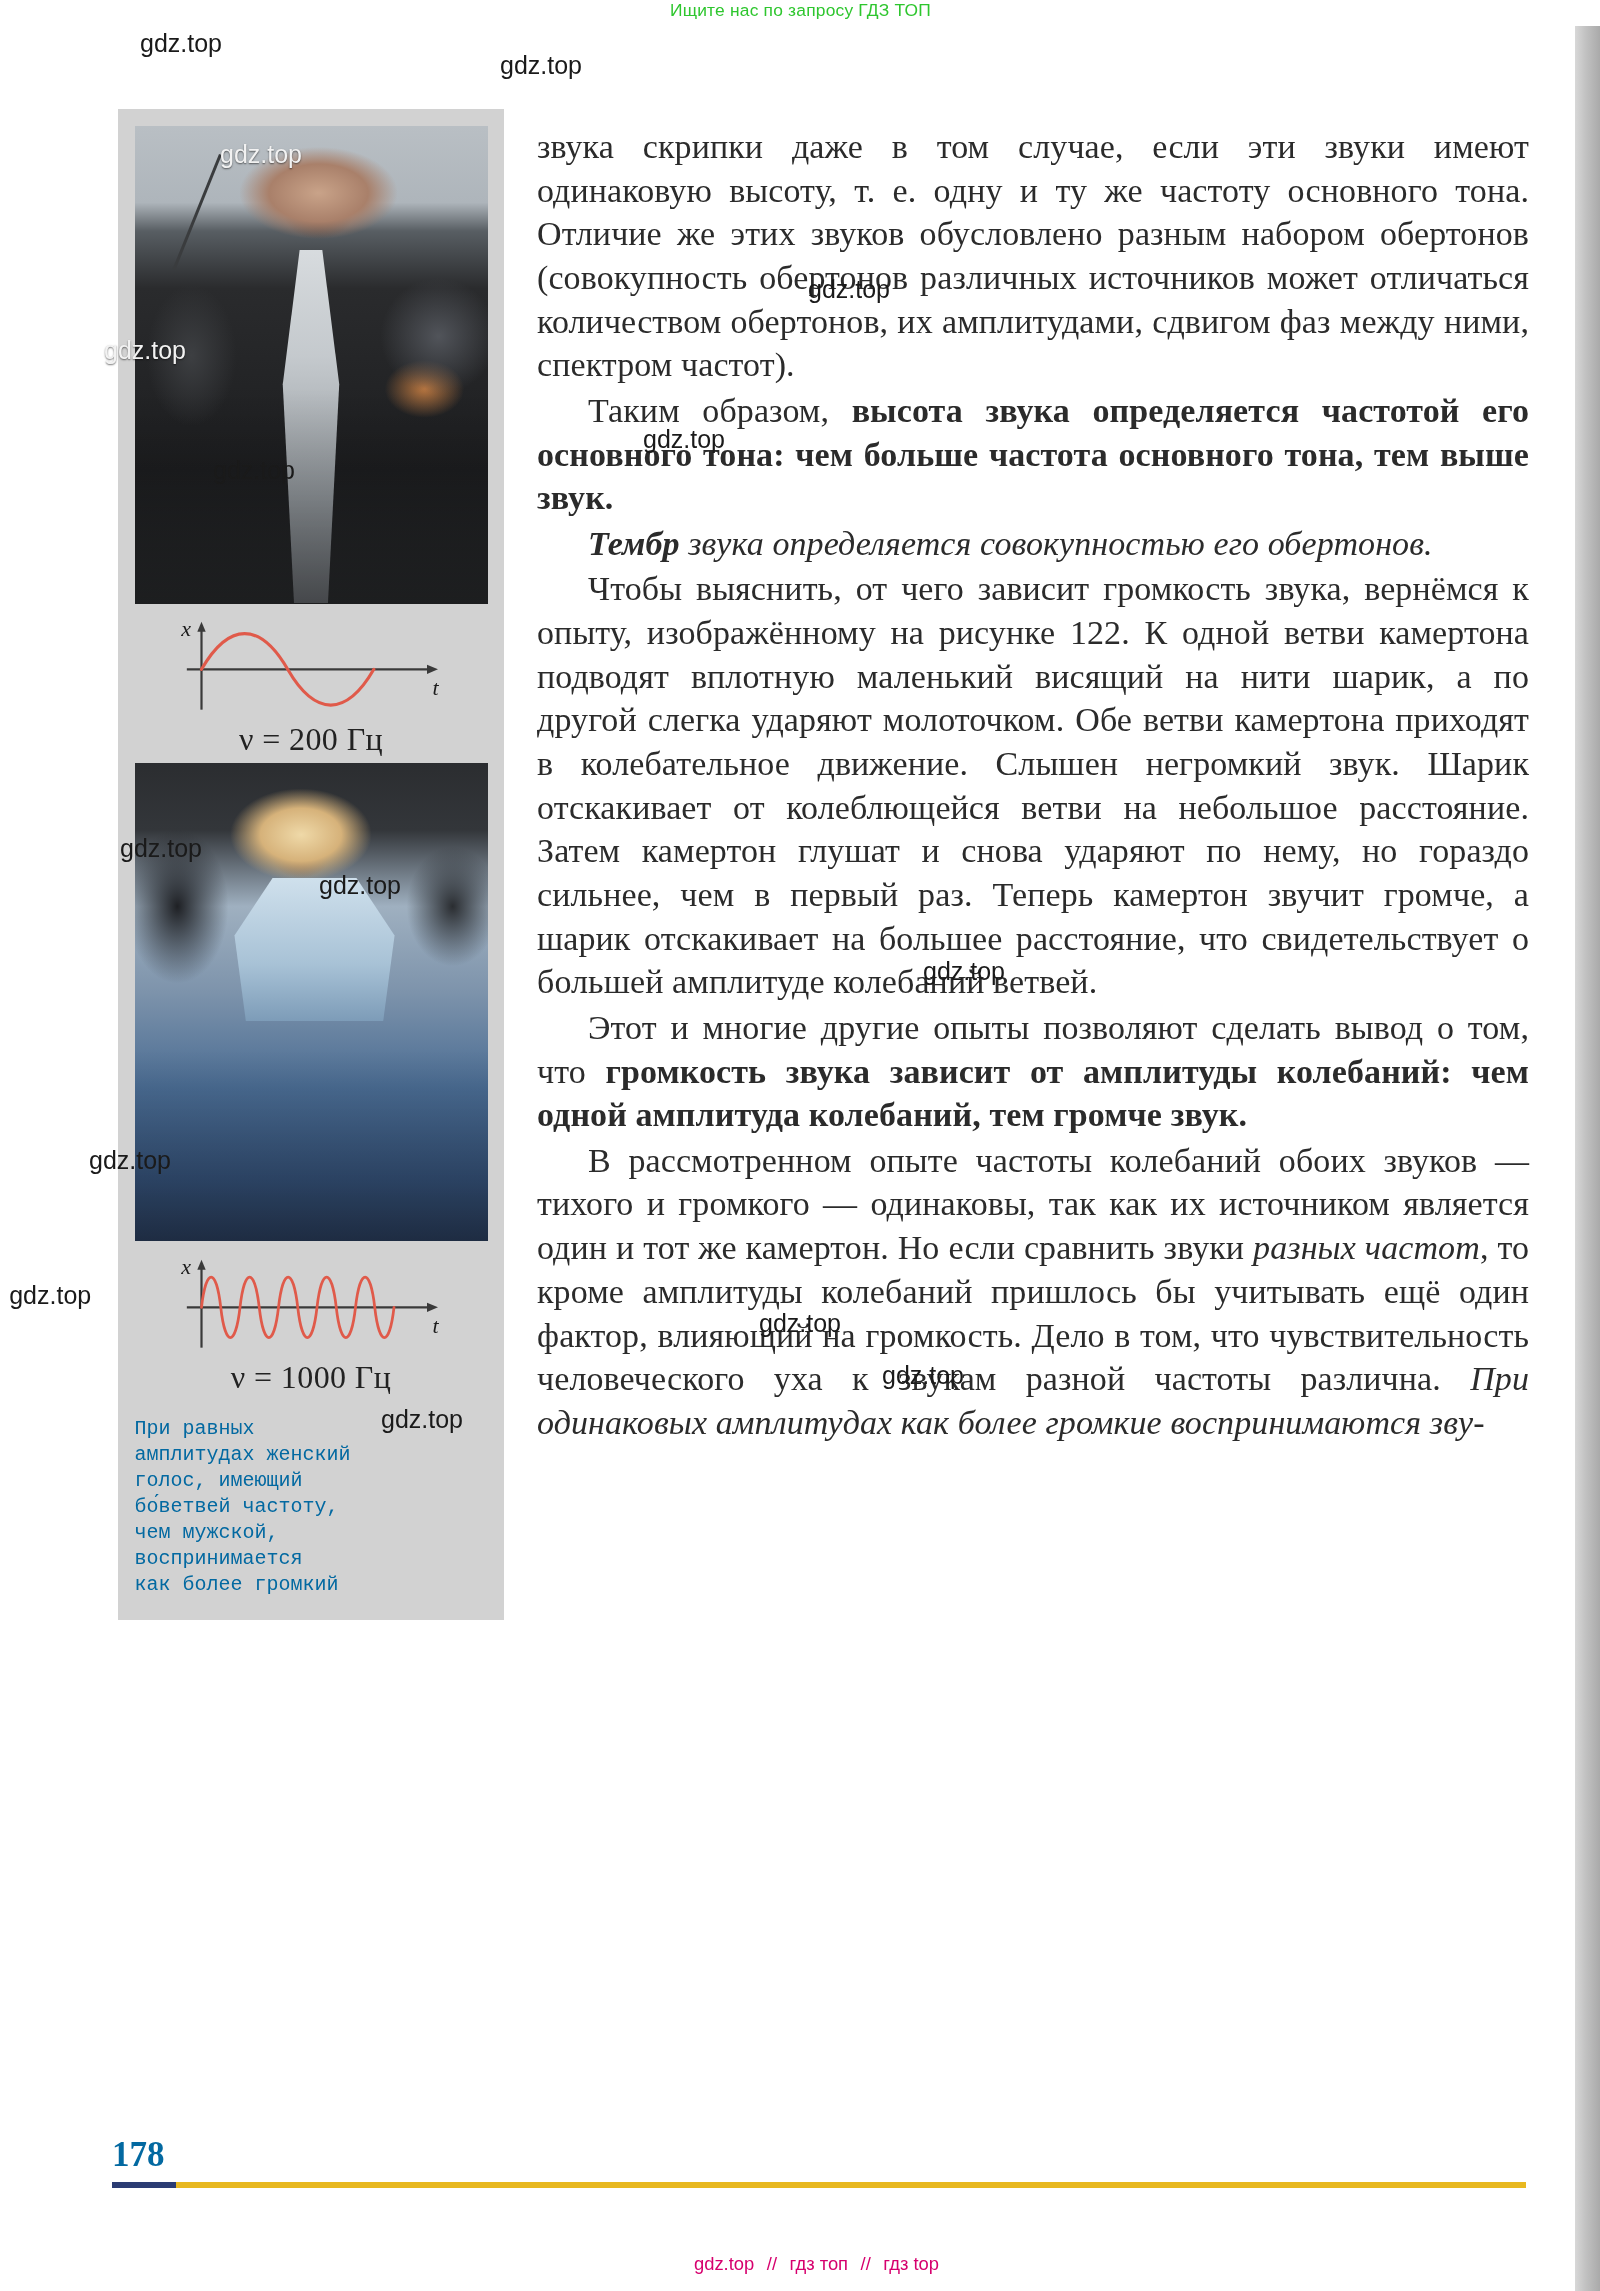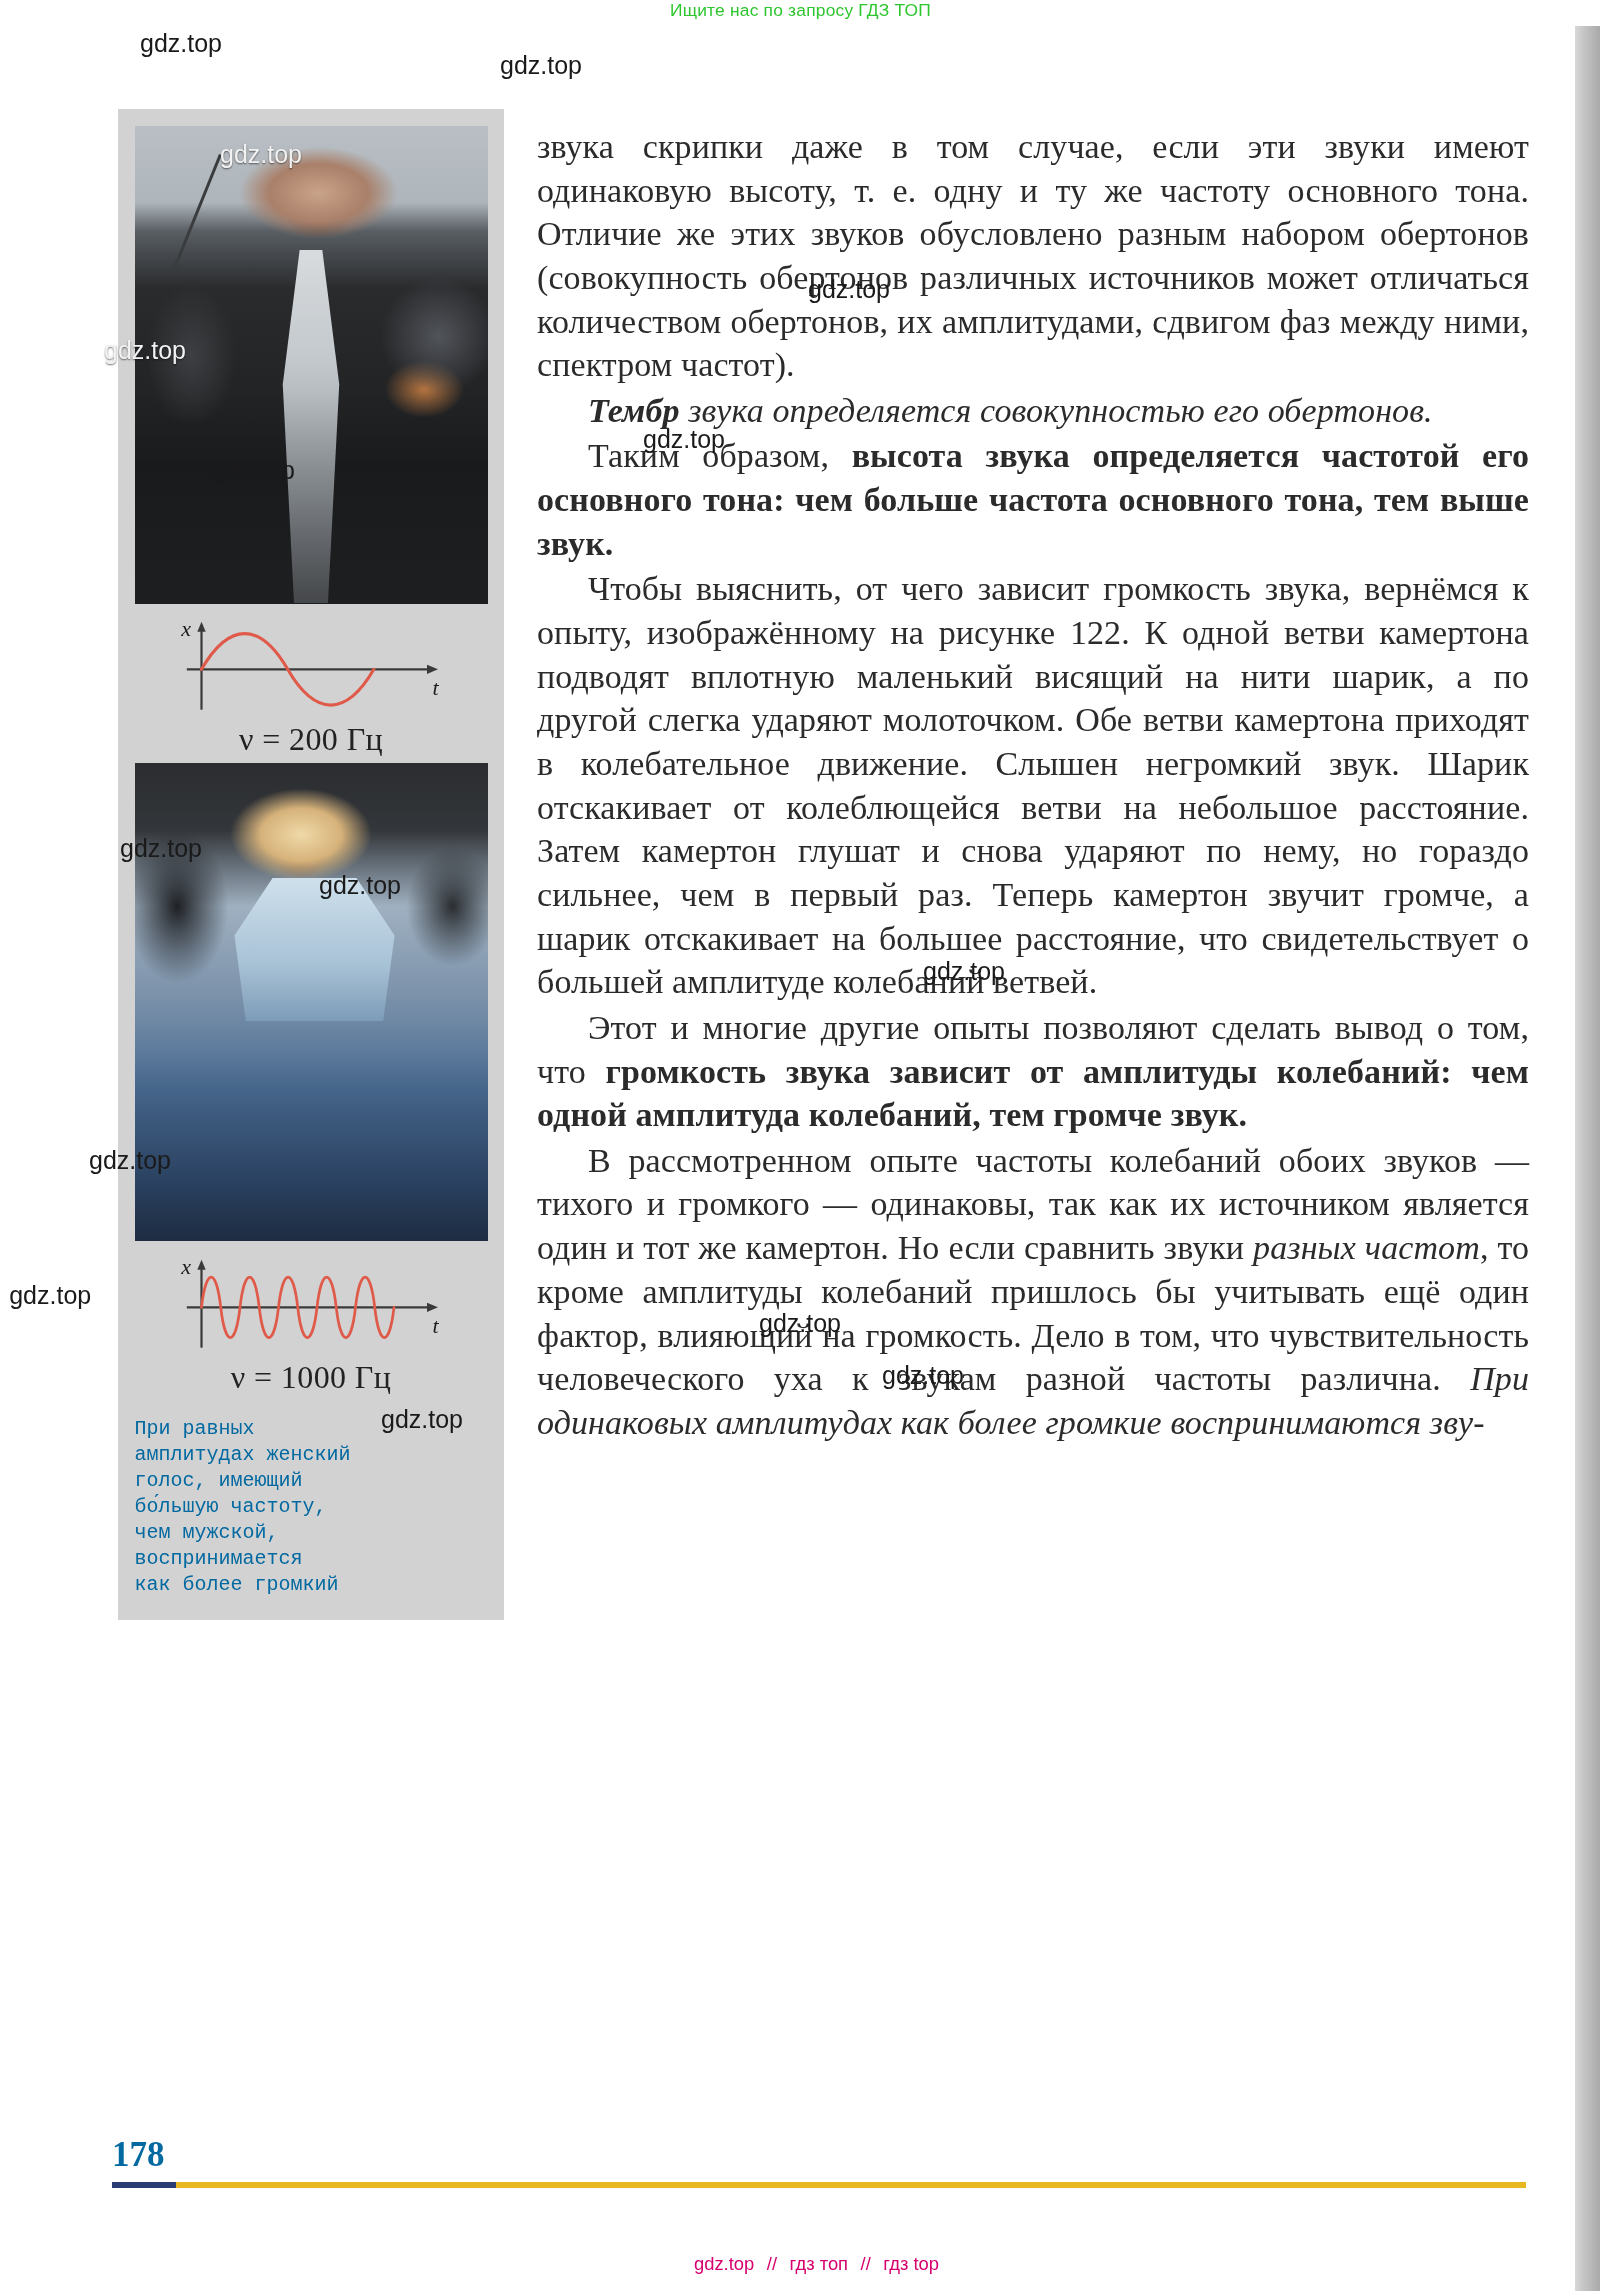--- a/index.html
+++ b/index.html
@@ -283,36 +283,36 @@
           <text x="8" y="20" font-family="Liberation Serif, serif" font-style="italic" font-size="24" fill="#1c1c1c">x</text>
           <text x="282" y="84" font-family="Liberation Serif, serif" font-style="italic" font-size="24" fill="#1c1c1c">t</text>
         </svg>
         <div class="wave-label">ν = 1000 Гц</div>
       </div>
 
       <div class="side-caption">
         <div>При равных</div>
         <div>амплитудах женский</div>
         <div>голос, имеющий</div>
-        <div>бо́льшую частоту,</div>
+        <div>бо́ветвей частоту,</div>
         <div>чем мужской,</div>
         <div>воспринимается</div>
         <div>как более громкий</div>
       </div>
 
     </div>
   </div>
 
   <div class="main-col">
 
     <p>звука скрипки даже в том случае, если эти звуки имеют одинаковую высоту, т. е. одну и ту же частоту основного тона. Отличие же этих звуков обусловлено разным набором обертонов (совокупность обертонов различных источников может отличаться количеством обертонов, их амплитудами, сдвигом фаз между ними, спектром частот).</p>
 
+    <p class="indent"><span>Таким образом, </span><b>высота звука определяется частотой его основного тона: чем больше частота основного тона, тем выше звук.</b></p>
+
     <p class="indent italic"><b>Тембр</b><span> звука определяется совокупностью его обертонов.</span></p>
-
-    <p class="indent"><span>Таким образом, </span><b>высота звука определяется частотой его основного тона: чем больше частота основного тона, тем выше звук.</b></p>
 
     <p class="indent">Чтобы выяснить, от чего зависит громкость звука, вернёмся к опыту, изображённому на рисунке 122. К одной ветви камертона подводят вплотную маленький висящий на нити шарик, а по другой слегка ударяют молоточком. Обе ветви камертона приходят в колебательное движение. Слышен негромкий звук. Шарик отскакивает от колеблющейся ветви на небольшое расстояние. Затем камертон глушат и снова ударяют по нему, но гораздо сильнее, чем в первый раз. Теперь камертон звучит громче, а шарик отскакивает на большее расстояние, что свидетельствует о большей амплитуде колебаний ветвей.</p>
 
     <p class="indent"><span>Этот и многие другие опыты позволяют сделать вывод о том, что </span><b>громкость звука зависит от амплитуды колебаний: чем одной амплитуда колебаний, тем громче звук.</b></p>
 
     <p class="indent"><span>В рассмотренном опыте частоты колебаний обоих звуков — тихого и громкого — одинаковы, так как их источником является один и тот же камертон. Но если сравнить звуки </span><i>разных частот</i><span>, то кроме амплитуды колебаний пришлось бы учитывать ещё один фактор, влияющий на громкость. Дело в том, что чувствительность человеческого уха к звукам разной частоты различна. </span><i>При одинаковых амплитудах как более громкие воспринимаются зву-</i></p>
 
   </div>
 
   <div class="page-number">178</div>

